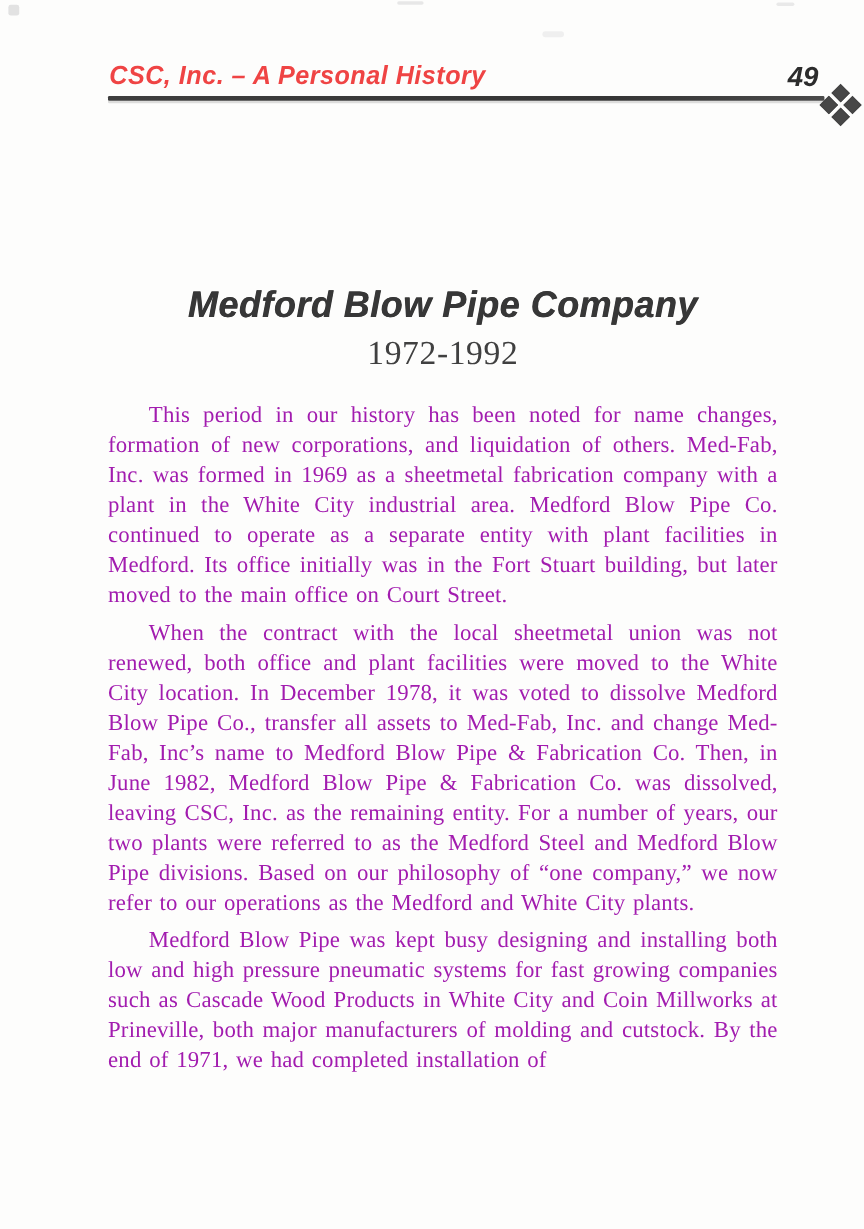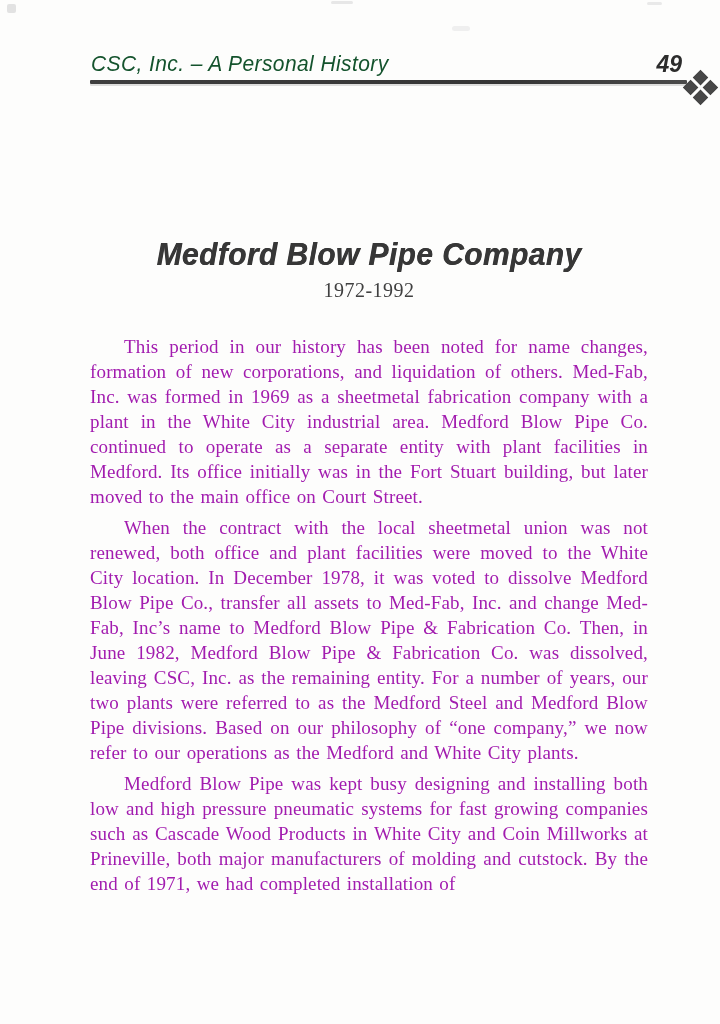--- a/index.html
+++ b/index.html
@@ -15,25 +15,25 @@
     inset: 0;
     background: #fdfdfc;
   }
 
   
   .running-head {
     position: absolute;
     top: 52px;
     left: 91px;
     font-family: "Liberation Sans", sans-serif;
-    font-weight: normal;
+    font-weight: bold;
     font-style: italic;
     font-size: 21px;
     letter-spacing: 0.4px;
-    color: #14532d;
+    color: #ef4444;
     transform: scaleY(1.04);
     white-space: nowrap;
   }
   .page-number {
     position: absolute;
     top: 51px;
     right: 38px;
     font-family: "Liberation Sans", sans-serif;
     font-weight: bold;
     font-style: italic;
@@ -83,21 +83,21 @@
     font-style: italic;
     font-size: 30px;
     letter-spacing: 0.4px;
     color: #373737;
     transform: scaleY(1.03);
     text-shadow: 0.4px 0 0 #373737;
   }
   .chapter-subtitle {
     margin-top: 7px;
     font-family: "Liberation Serif", serif;
-    font-size: 20px;
+    font-size: 28px;
     letter-spacing: 0.5px;
     color: #404040;
   }
 
   
   .body-text {
     position: absolute;
     top: 334px;
     left: 90px;
     width: 558px;

